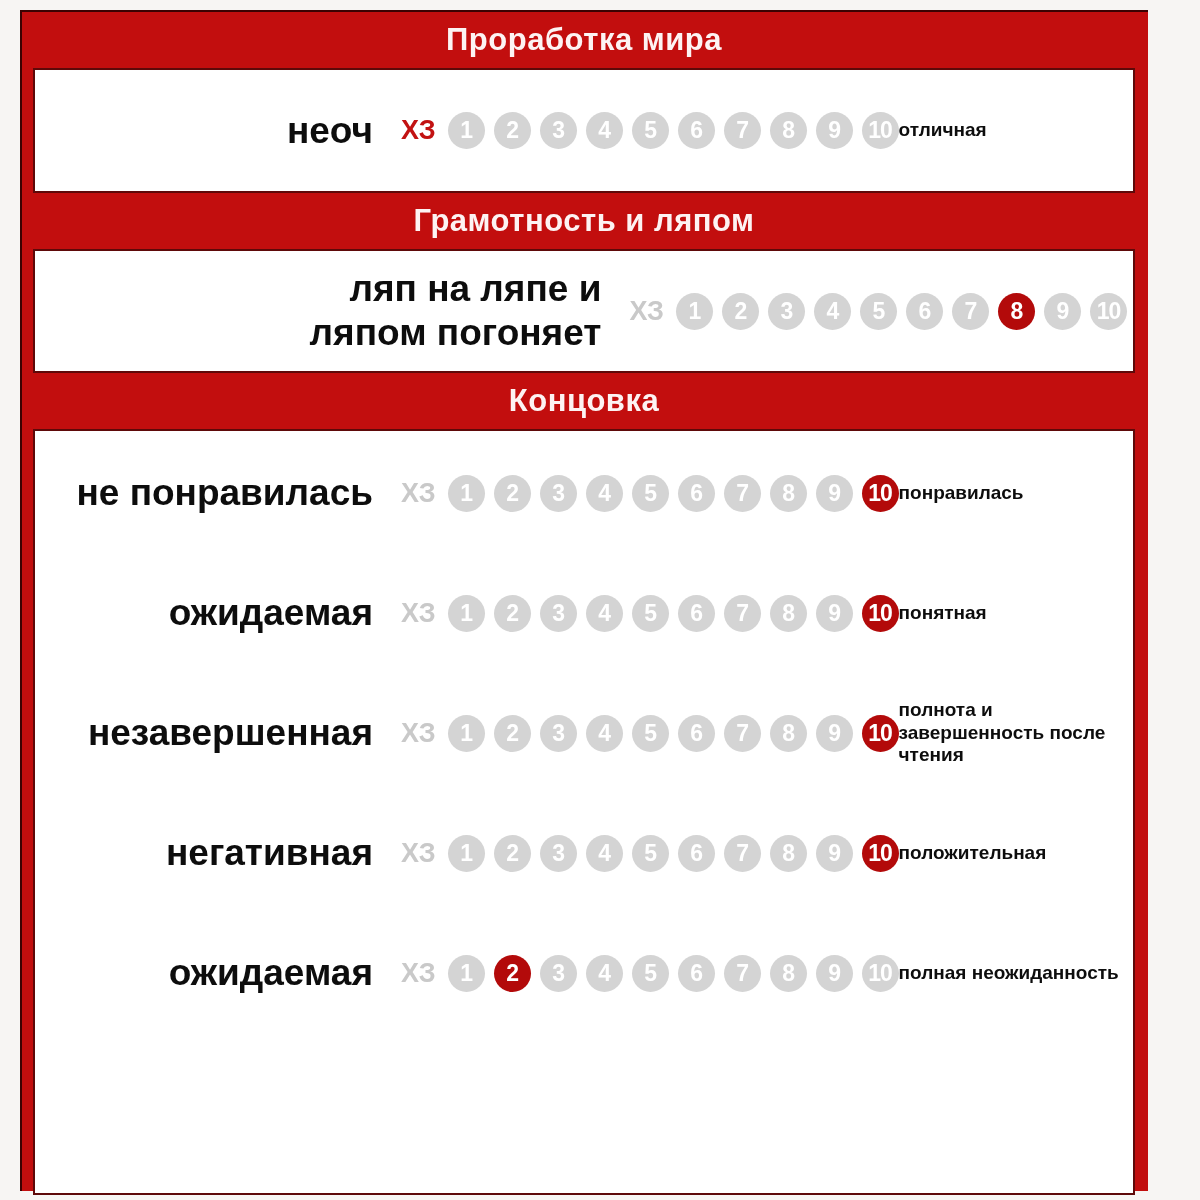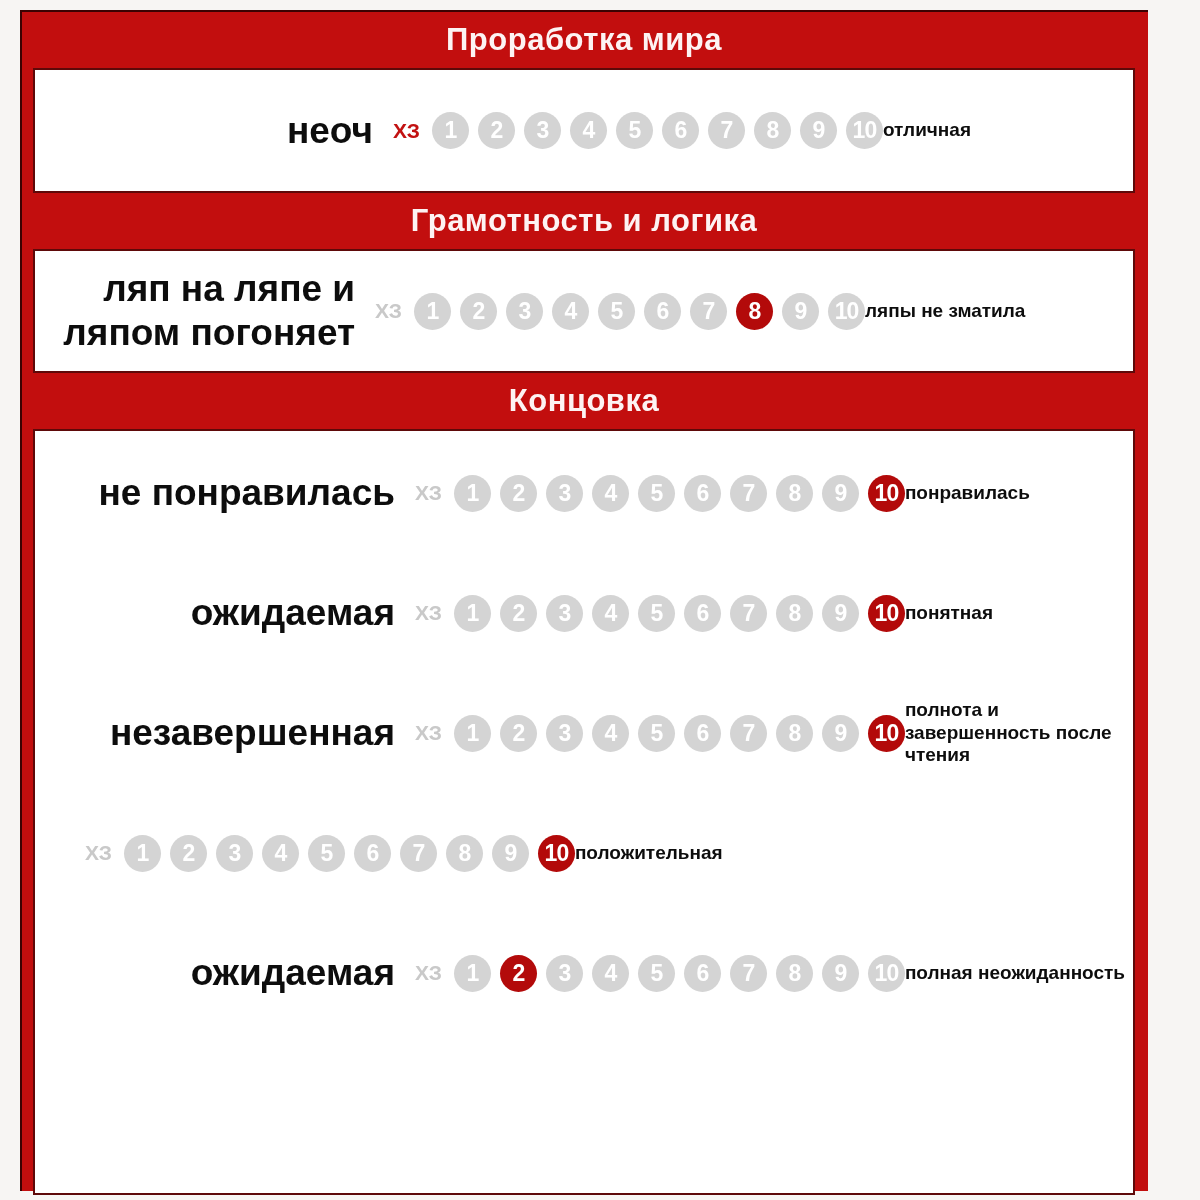--- a/index.html
+++ b/index.html
@@ -29,38 +29,38 @@
     font-size:31px;
     letter-spacing:0.5px;
   }
   .panel{
     background:#ffffff;
     border:2px solid #5e0909;
     box-sizing:border-box;
   }
   .panel.section-0{min-height:125px;display:flex;flex-direction:column;justify-content:center;}
   .panel.section-1{min-height:120px;display:flex;flex-direction:column;justify-content:center;align-items:flex-end;}
-  .panel.section-2{padding-top:2px;padding-bottom:160px;padding-left:22px;}
+  .panel.section-2{padding-top:2px;padding-bottom:160px;}
   .rating-row{
     height:120px;
     display:flex;align-items:center;
     padding:0 6px 0 8px;
   }
   .left-label{
     width:330px;
     text-align:right;
     color:#0d0d0d;
     font-size:37px;
     line-height:1.18;
     flex:0 0 330px;
   }
   .xz{
-    margin-left:20px;
+    margin-left:28px;
     color:#c9c9c9;
-    font-size:21px;
+    font-size:27px;
     flex:0 0 auto;
     cursor:pointer;
   }
   .xz.selected{color:#c21212;}
   .scale{
     display:flex;align-items:center;
     margin-left:12px;
     gap:9px;
     flex:0 0 auto;
   }
@@ -108,39 +108,38 @@
             <span class="circle">9</span>
             <span class="circle">10</span>
           </div>
     <div class="right-label">отличная</div>
   </div>
 </div>
   </div>
 
   <div class="section">
     <div class="section-header">
-      <span class="title">Грамотность и логика</span>
+      <span class="title">Грамотность и ляпом</span>
     </div>
     <div class="panel section-1">
   <div class="rating-row">
     <div class="left-label">ляп на ляпе и ляпом погоняет</div>
     <span class="xz">ХЗ</span>
     <div class="scale">
             <span class="circle">1</span>
             <span class="circle">2</span>
             <span class="circle">3</span>
             <span class="circle">4</span>
             <span class="circle">5</span>
             <span class="circle">6</span>
             <span class="circle">7</span>
             <span class="circle selected">8</span>
             <span class="circle">9</span>
             <span class="circle">10</span>
           </div>
-    <div class="right-label">ляпы не зматила</div>
   </div>
 </div>
   </div>
 
   <div class="section">
     <div class="section-header">
       <span class="title">Концовка</span>
     </div>
     <div class="panel section-2">
   <div class="rating-row">
@@ -191,20 +190,21 @@
             <span class="circle">6</span>
             <span class="circle">7</span>
             <span class="circle">8</span>
             <span class="circle">9</span>
             <span class="circle selected">10</span>
           </div>
     <div class="right-label">полнота и завершенность после чтения</div>
   </div>
 
   <div class="rating-row">
+    <div class="left-label">негативная</div>
     <span class="xz">ХЗ</span>
     <div class="scale">
             <span class="circle">1</span>
             <span class="circle">2</span>
             <span class="circle">3</span>
             <span class="circle">4</span>
             <span class="circle">5</span>
             <span class="circle">6</span>
             <span class="circle">7</span>
             <span class="circle">8</span>

